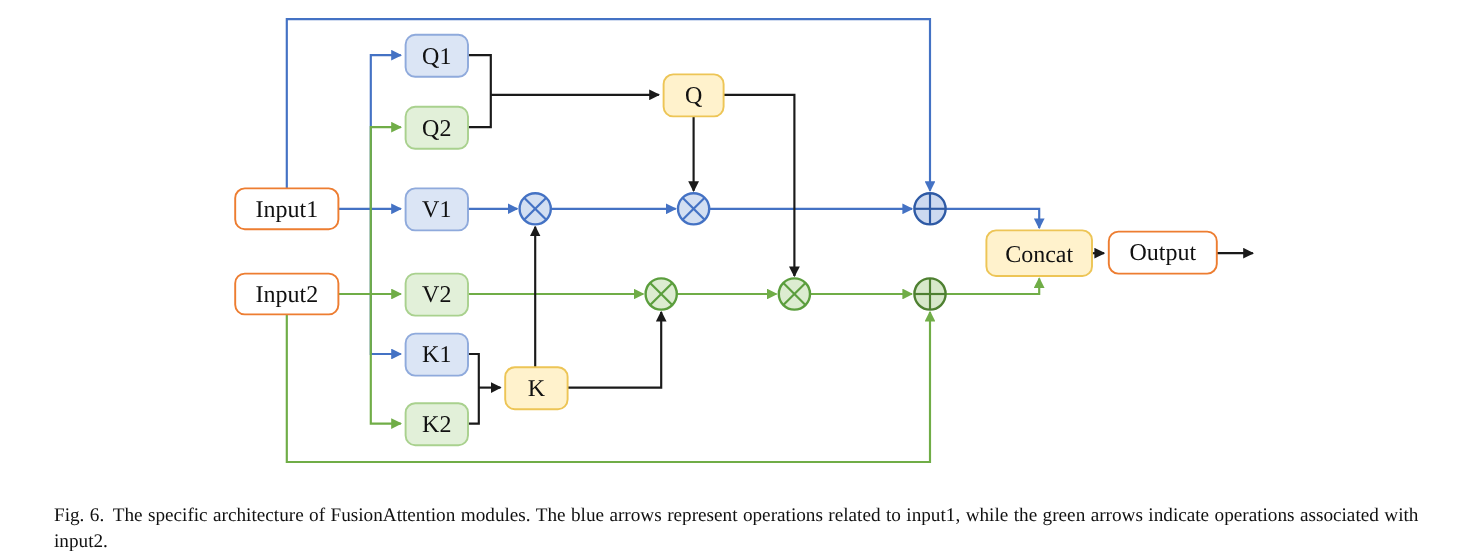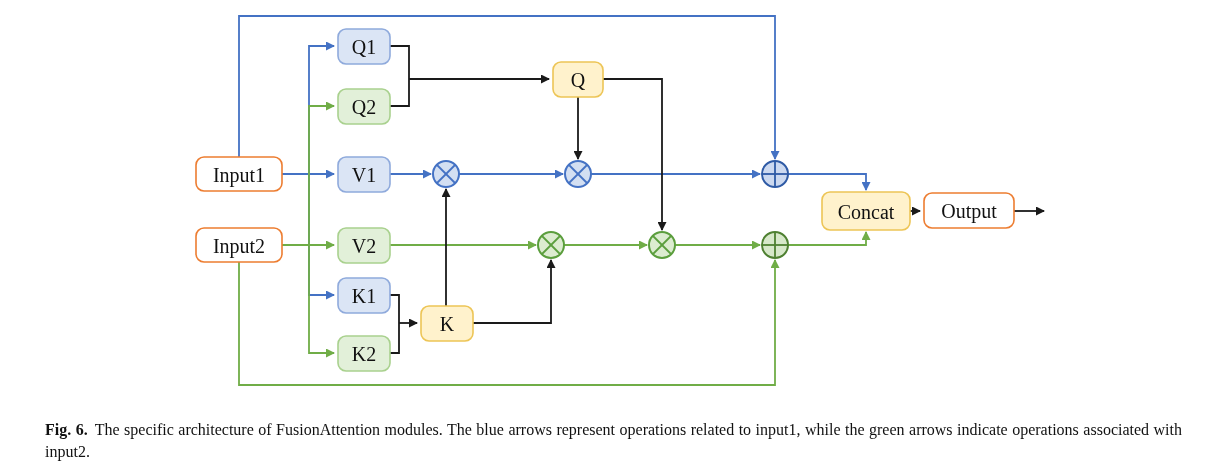--- a/index.html
+++ b/index.html
@@ -20,21 +20,21 @@
   .caption {
     position: absolute;
     left: 45px;
     top: 403px;
     width: 1137px;
     font-size: 16px;
     line-height: 22px;
     color: #111111;
     text-align: justify;
   }
-  .caption .fig-label { font-weight: bold; margin-right: 7px; }
+  .caption .fig-label { font-weight: normal; margin-right: 7px; }
 </style>
 </head>
 <body>
 
 <div class="page">
   <div class="diagram-wrap">
     <svg width="1226" height="400" viewBox="0 0 1226 400">
       <defs>
         <marker id="mblue" viewBox="0 0 9 9" refX="8" refY="4.5" markerWidth="9" markerHeight="9" markerUnits="userSpaceOnUse" orient="auto">
           <path d="M0,0 L9,4.5 L0,9 z" fill="#4472C4"></path>

